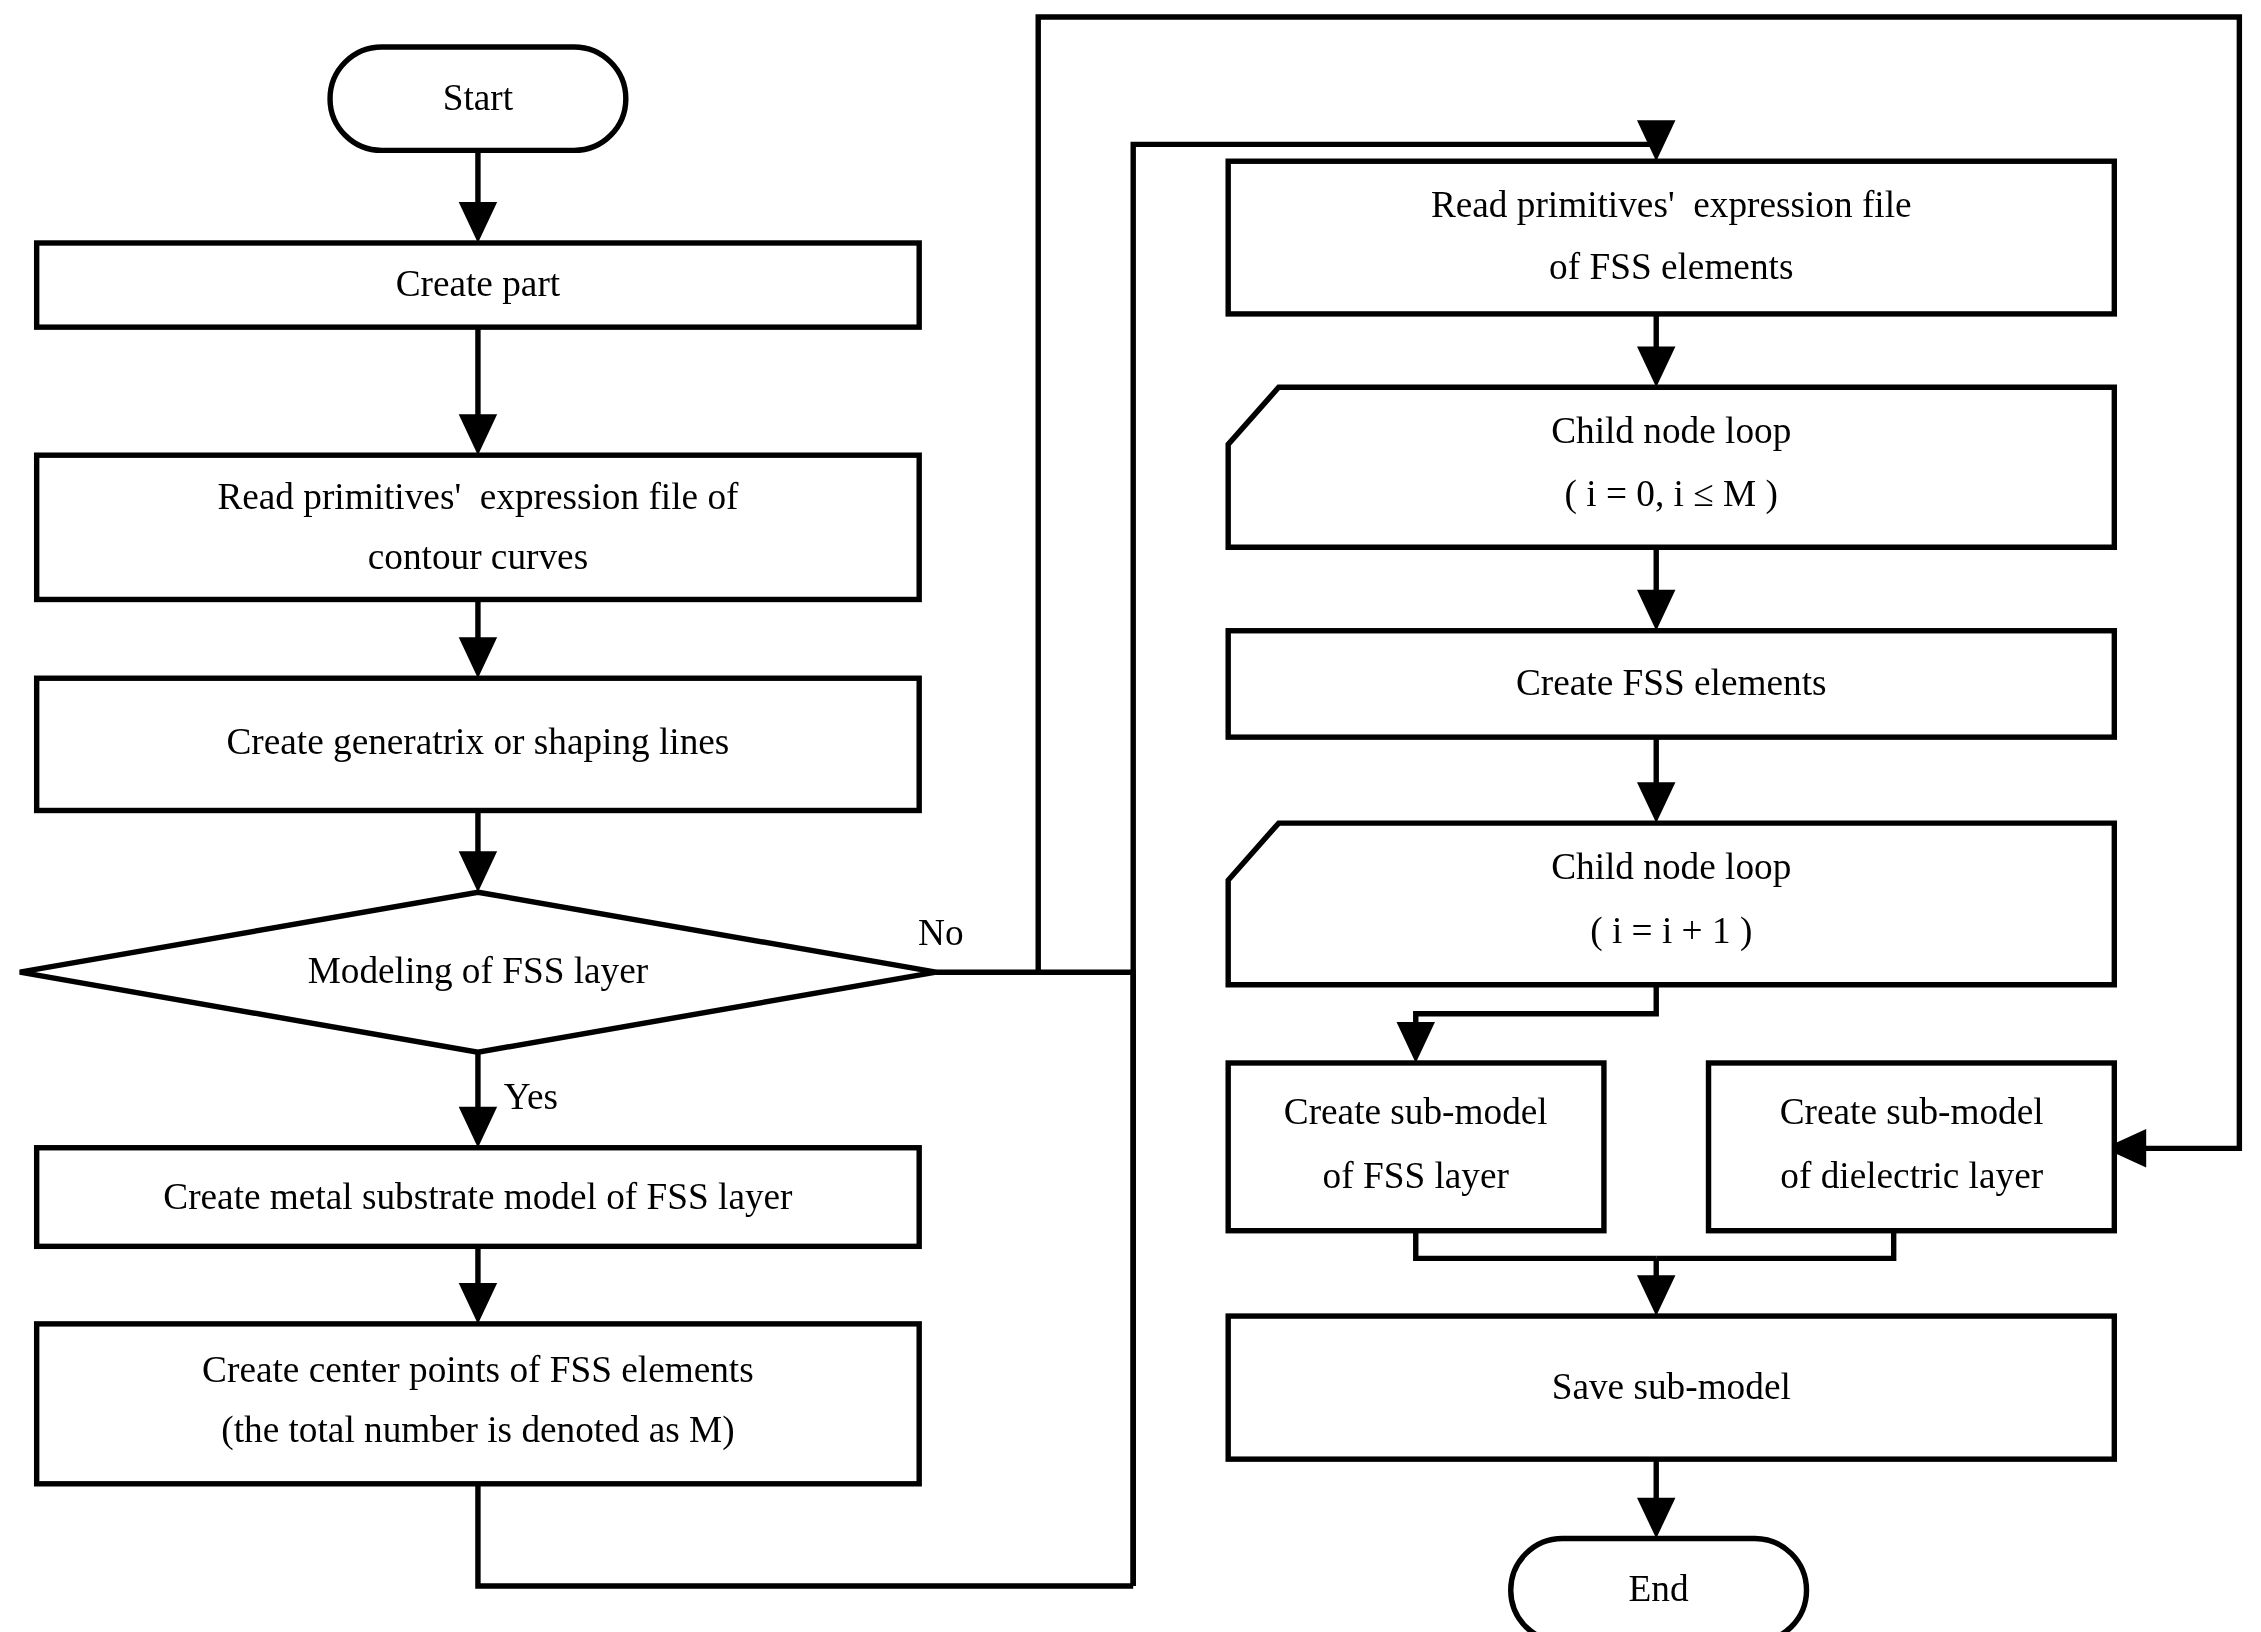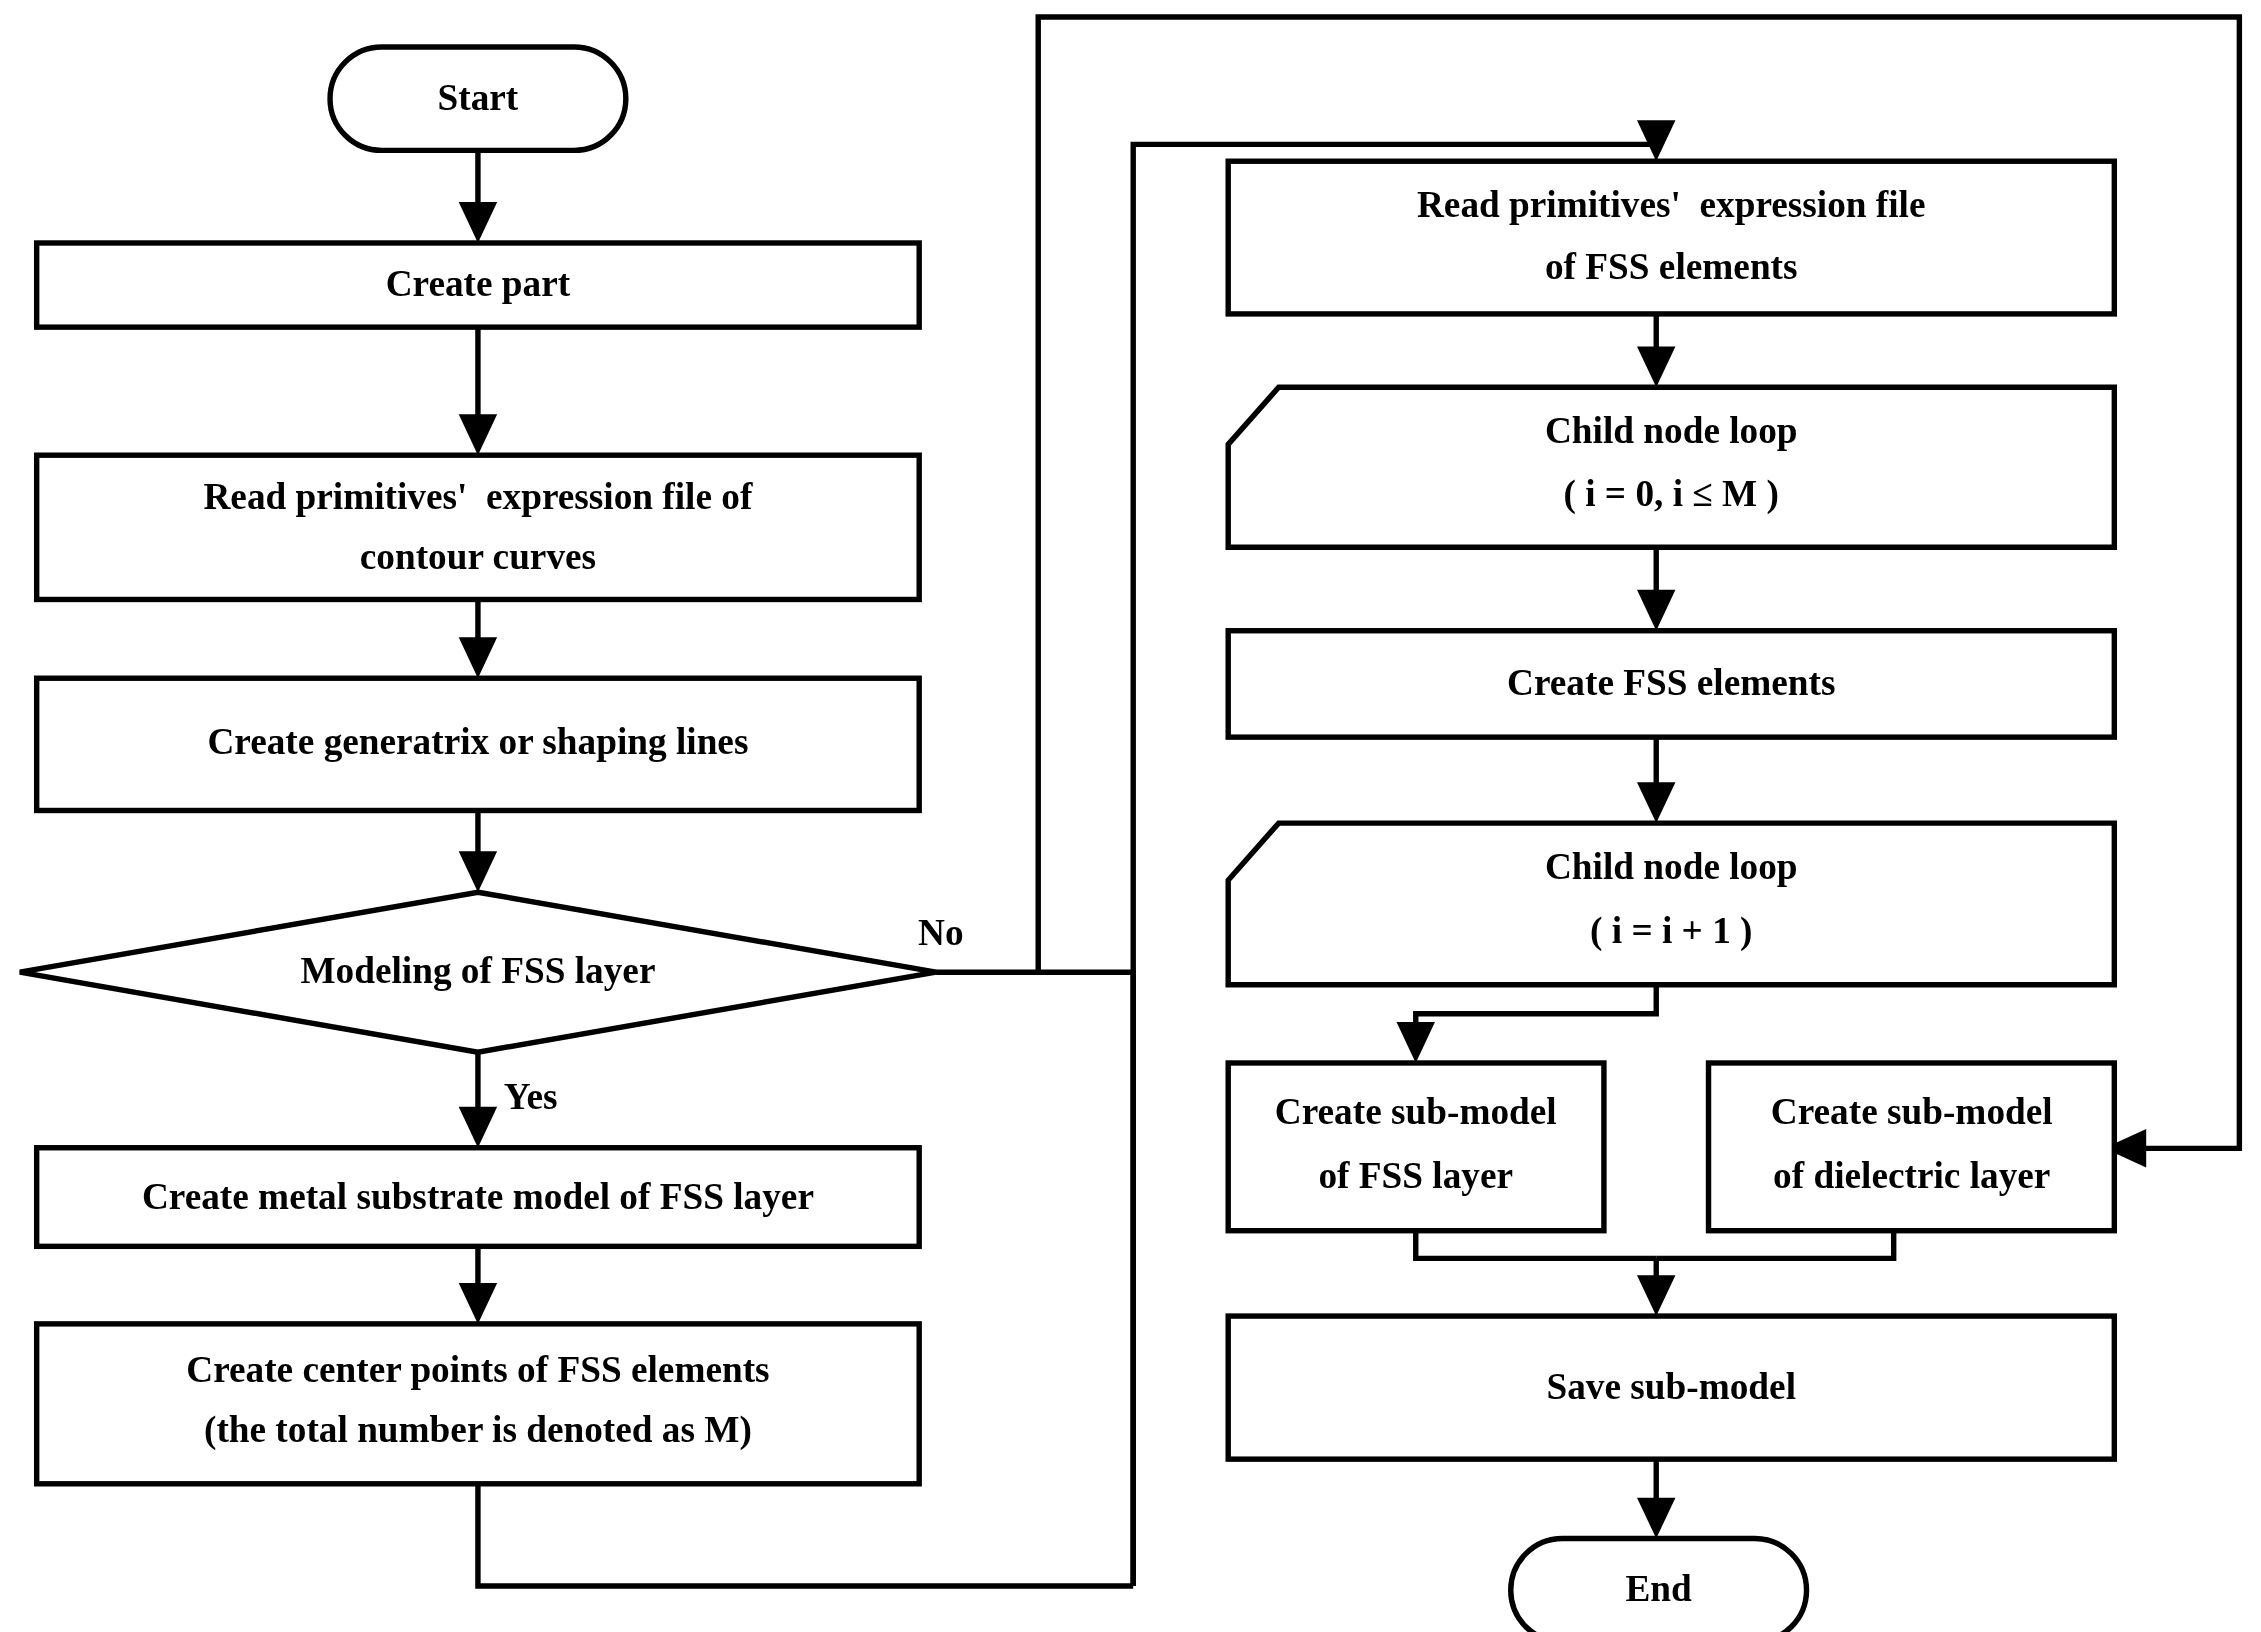--- a/index.html
+++ b/index.html
@@ -9,21 +9,20 @@
   }
   body {
     font-family: "Liberation Serif", "DejaVu Serif", serif;
   }
   #flowchart-root {
     position: relative;
     width: 2261px;
     height: 1633px;
     background: #ffffff;
     overflow: hidden;
-    font-weight: bold;
   }
   svg#flow-svg {
     position: absolute;
     top: 0;
     left: 0;
     width: 2261px;
     height: 1633px;
   }
   .node-shape {
     fill: #ffffff;

